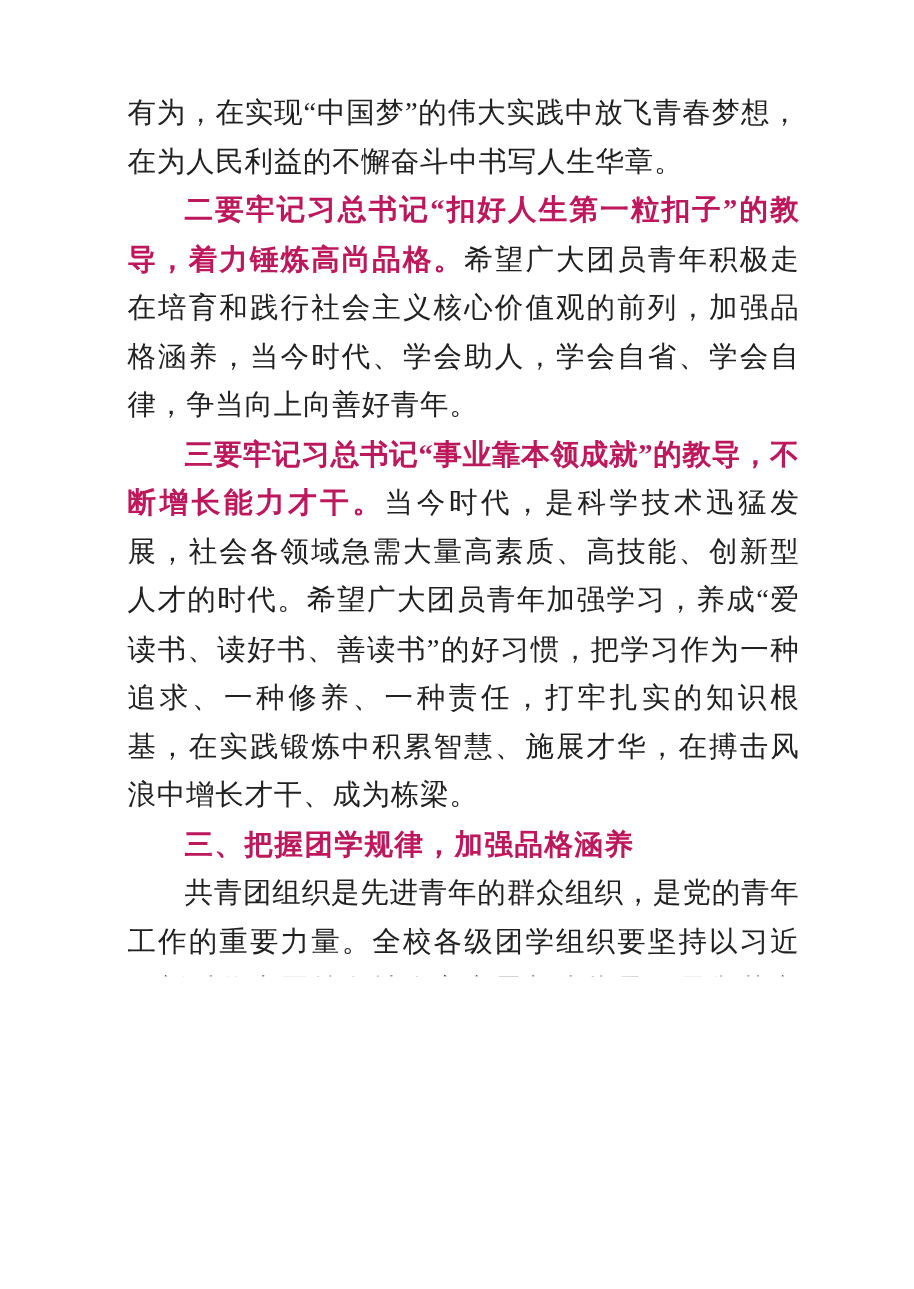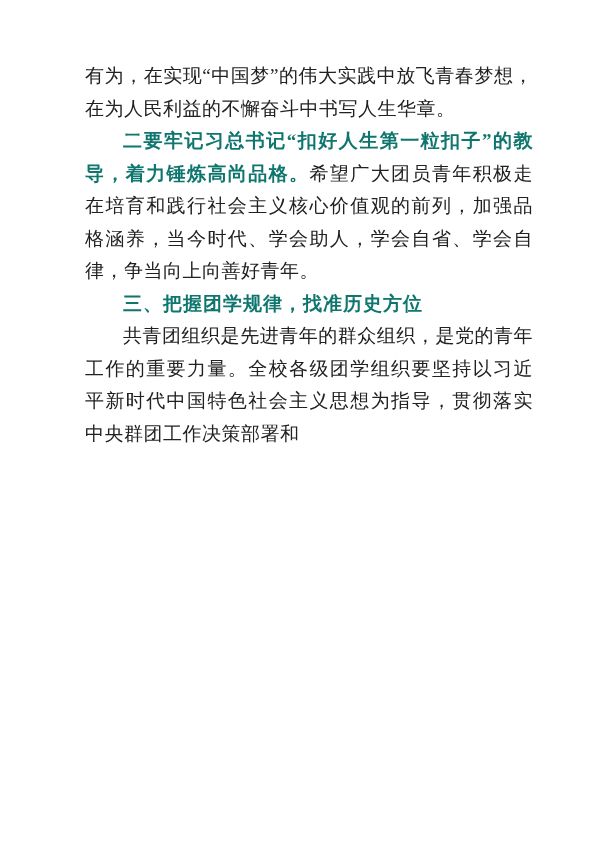--- a/index.html
+++ b/index.html
@@ -28,21 +28,21 @@
   }
   .para {
     margin: 0;
     text-indent: 2em;
   }
   .para.no-indent {
     text-indent: 0;
   }
   .run-bold {
     font-weight: bold;
-    color: #0f766e;
+    color: #be185d;
   }
   .heading {
     margin: 0;
     text-indent: 2em;
     font-family: "Liberation Sans", "DejaVu Sans", sans-serif;
     font-weight: bold;
     color: #111111;
     letter-spacing: 1px;
   }
   .page-number {
@@ -56,17 +56,18 @@
     font-family: "Liberation Serif", "DejaVu Serif", serif;
   }
 </style>
 </head>
 <body>
 
 <div class="page">
   <div class="doc-body">
       <p class="para no-indent"><span class="run">有为，在实现“中国梦”的伟大实践中放飞青春梦想，在为人民利益的不懈奋斗中书写人生华章。</span></p>
       <p class="para"><span class="run-bold">二要牢记习总书记“扣好人生第一粒扣子”的教导，着力锤炼高尚品格。</span><span class="run">希望广大团员青年积极走在培育和践行社会主义核心价值观的前列，加强品格涵养，当今时代、学会助人，学会自省、学会自律，争当向上向善好青年。</span></p>
-      <p class="heading"><span class="run-bold">三、把握团学规律，找准历史方位</span></p>
+      <p class="para"><span class="run-bold">三要牢记习总书记“事业靠本领成就”的教导，不断增长能力才干。</span><span class="run">当今时代，是科学技术迅猛发展，社会各领域急需大量高素质、高技能、创新型人才的时代。希望广大团员青年加强学习，养成“爱读书、读好书、善读书”的好习惯，把学习作为一种追求、一种修养、一种责任，打牢扎实的知识根基，在实践锻炼中积累智慧、施展才华，在搏击风浪中增长才干、成为栋梁。</span></p>
+      <p class="heading"><span class="run-bold">三、把握团学规律，加强品格涵养</span></p>
       <p class="para"><span class="run">共青团组织是先进青年的群众组织，是党的青年工作的重要力量。全校各级团学组织要坚持以习近平新时代中国特色社会主义思想为指导，贯彻落实中央群团工作决策部署和</span></p>
     </div>
   <div class="page-number">5</div>
 </div>
 
 </body></html>

